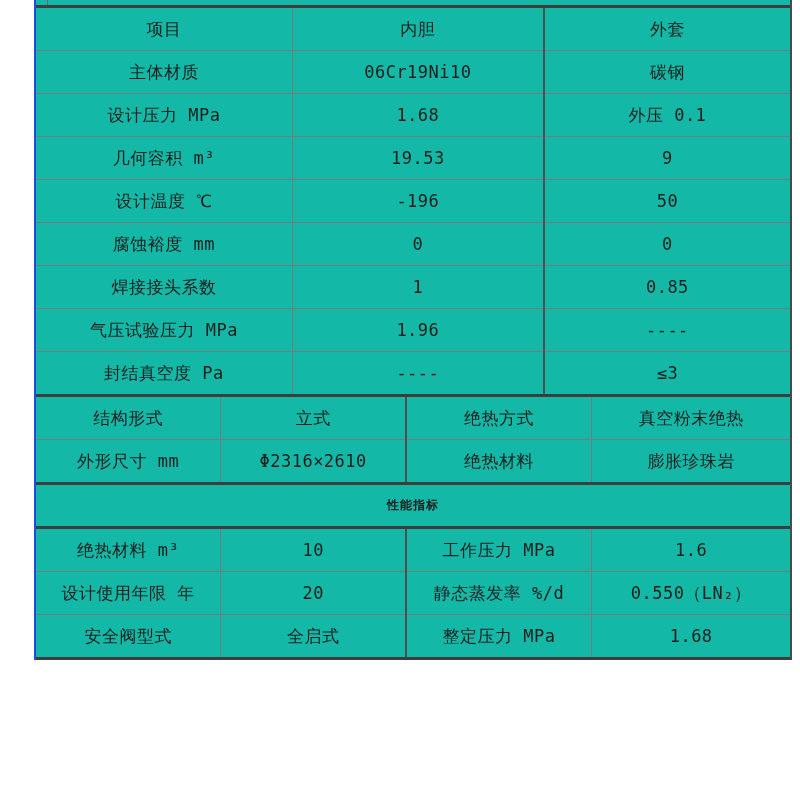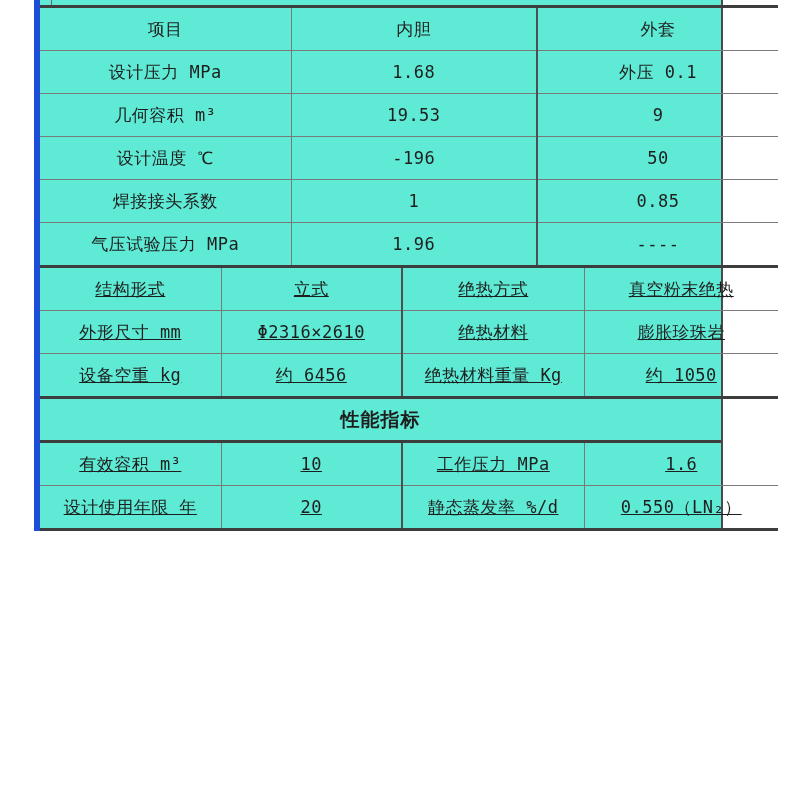--- a/index.html
+++ b/index.html
@@ -12,25 +12,25 @@
     height: 800px;
     position: relative;
     font-family: "DejaVu Sans Mono", "Liberation Mono", monospace;
     color: #1e1e1e;
     overflow: hidden;
   }
   .sheet {
     position: absolute;
     left: 34px;
     top: 0;
-    width: 689px;
+    width: 758px;
     box-sizing: border-box;
-    border-left: 6px solid #1d4ed8;
+    border-left: 2px solid #1d4ed8;
     border-right: 2px solid #4a4a4a;
-    background: #5eead4;
+    background: #14b8a6;
   }
   
   .stub-row {
     height: 5px;
     position: relative;
   }
   .stub-line {
     position: absolute;
     left: 11px;
     top: 0;
@@ -60,30 +60,29 @@
   tr:last-child td  { border-bottom: none; }
 
   .t3 {
     border-top: 3px solid #3d3d3d;
     border-bottom: 3px solid #3d3d3d;
   }
   .t3 td.c2 { border-right: 2px solid #4f4f4f; }
 
   .t4 {
     border-bottom: 3px solid #3d3d3d;
-    text-decoration: underline;
   }
   .t4 td.c2 { border-right: 2px solid #4f4f4f; }
 
   .perf-header {
     height: 41px;
     display: flex;
     align-items: center;
     justify-content: center;
-    font-size: 19px;
+    font-size: 12px;
     font-weight: bold;
     letter-spacing: 1px;
     border-bottom: 3px solid #3d3d3d;
   }
 </style>
 </head>
 <body>
 
 <div class="sheet">
 
@@ -97,43 +96,58 @@
         <col style="width:246px">
         <col style="width:241px">
       </colgroup>
     <tbody>
         <tr>
       <td>项目</td>
       <td class="c2">内胆</td>
       <td>外套</td>
     </tr>
     <tr>
+      <td>主体材质</td>
+      <td class="c2">06Cr19Ni10</td>
+      <td>碳钢</td>
+    </tr>
+    <tr>
       <td>设计压力 MPa</td>
       <td class="c2">1.68</td>
       <td>外压 0.1</td>
     </tr>
     <tr>
       <td>几何容积 m³</td>
       <td class="c2">19.53</td>
       <td>9</td>
     </tr>
     <tr>
       <td>设计温度 ℃</td>
       <td class="c2">-196</td>
       <td>50</td>
     </tr>
     <tr>
+      <td>腐蚀裕度 mm</td>
+      <td class="c2">0</td>
+      <td>0</td>
+    </tr>
+    <tr>
       <td>焊接接头系数</td>
       <td class="c2">1</td>
       <td>0.85</td>
     </tr>
     <tr>
       <td>气压试验压力 MPa</td>
       <td class="c2">1.96</td>
       <td>----</td>
+    </tr>
+    <tr>
+      <td>封结真空度 Pa</td>
+      <td class="c2">----</td>
+      <td>≤3</td>
     </tr>
   </tbody>
     </table>
 
   <table class="t4">
     <colgroup>
         <col style="width:181px">
         <col style="width:181px">
         <col style="width:182px">
         <col style="width:194px">
@@ -144,47 +158,47 @@
       <td class="c2">立式</td>
       <td>绝热方式</td>
       <td>真空粉末绝热</td>
     </tr>
     <tr>
       <td>外形尺寸 mm</td>
       <td class="c2">Φ2316×2610</td>
       <td>绝热材料</td>
       <td>膨胀珍珠岩</td>
     </tr>
-    <tr>
-      <td>设备空重 kg</td>
-      <td class="c2">约 6456</td>
-      <td>绝热材料重量 Kg</td>
-      <td>约 1050</td>
-    </tr>
   </tbody>
     </table>
 
   <div class="perf-header">性能指标</div>
 
   <table class="t4">
     <colgroup>
         <col style="width:181px">
         <col style="width:181px">
         <col style="width:182px">
         <col style="width:194px">
       </colgroup>
     <tbody>
         <tr>
-      <td>有效容积 m³</td>
+      <td>绝热材料 m³</td>
       <td class="c2">10</td>
       <td>工作压力 MPa</td>
       <td>1.6</td>
     </tr>
     <tr>
       <td>设计使用年限 年</td>
       <td class="c2">20</td>
       <td>静态蒸发率 %/d</td>
       <td>0.550（LN₂）</td>
     </tr>
+    <tr>
+      <td>安全阀型式</td>
+      <td class="c2">全启式</td>
+      <td>整定压力 MPa</td>
+      <td>1.68</td>
+    </tr>
   </tbody>
     </table>
 
 </div>
 
 </body></html>

